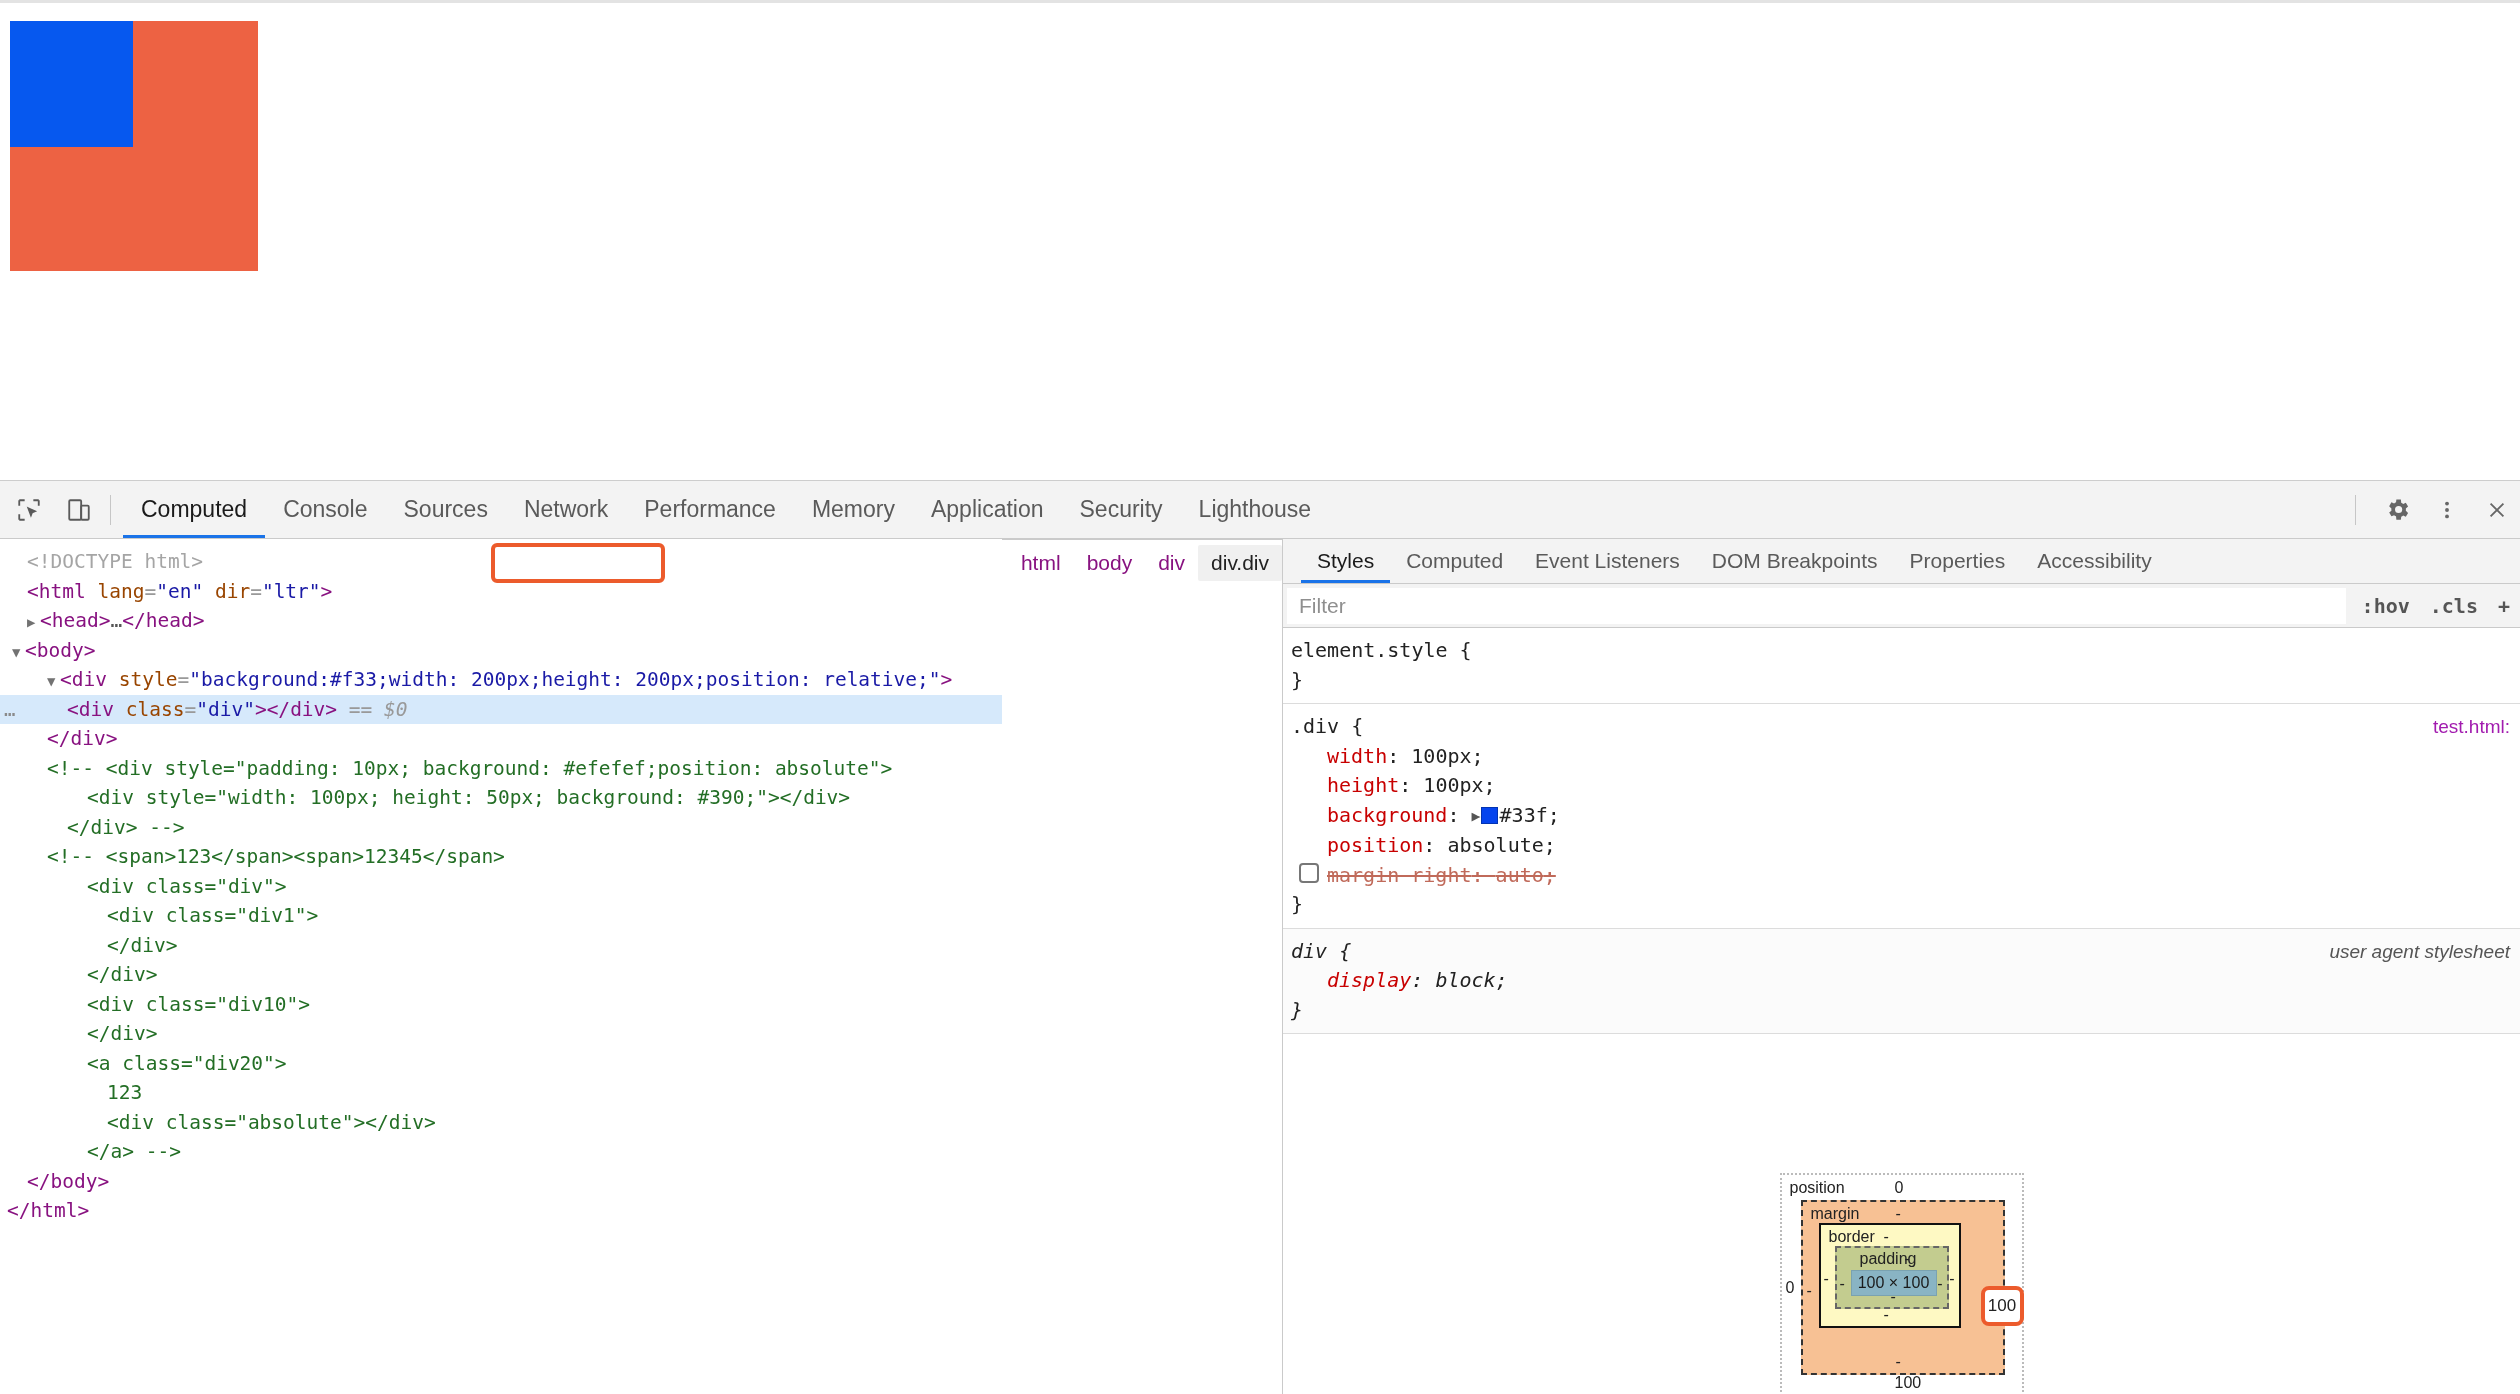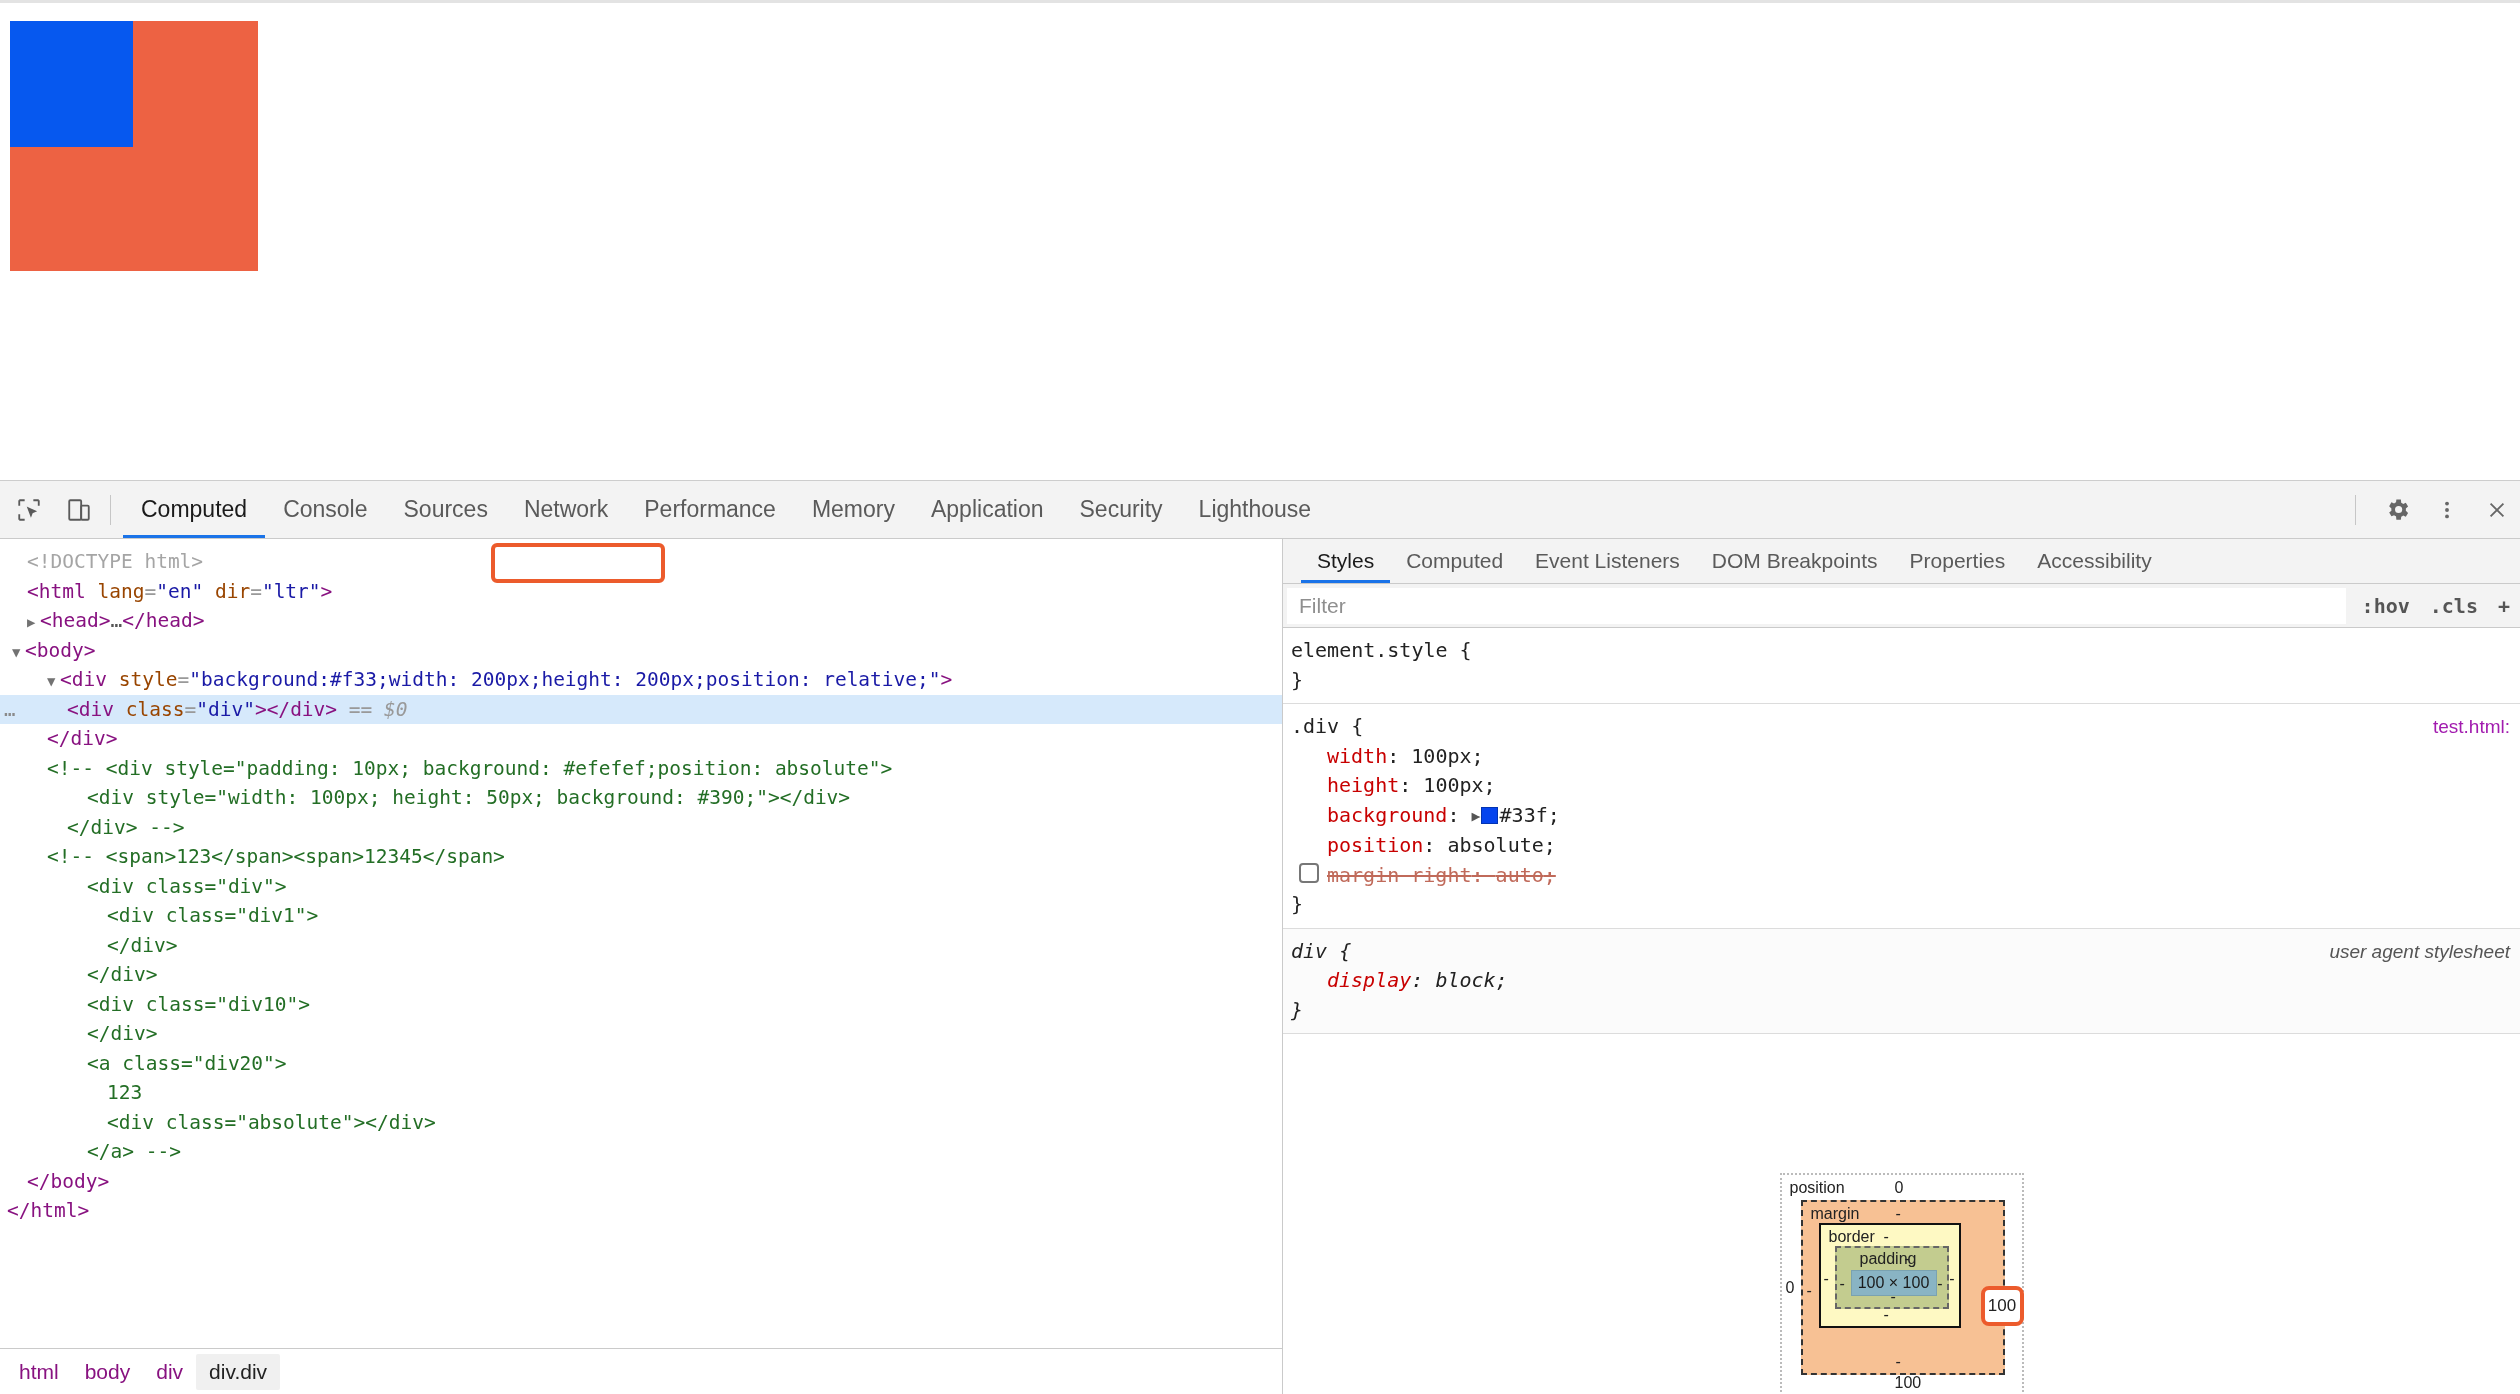--- a/index.html
+++ b/index.html
@@ -93,21 +93,20 @@
     flex: 1 1 auto;
     display: flex;
     min-height: 0;
   }
 
   
   #dom-pane {
     width: 1283px;
     flex: 0 0 1283px;
     display: flex;
-    flex-direction: column;
     border-right: 1px solid #cacaca;
     background: #ffffff;
     min-height: 0;
   }
   #dom-tree {
     flex: 1 1 auto;
     overflow: hidden;
     padding: 8px 0 0 0;
     font-family: "DejaVu Sans Mono", monospace;
     font-size: 19.5px;

